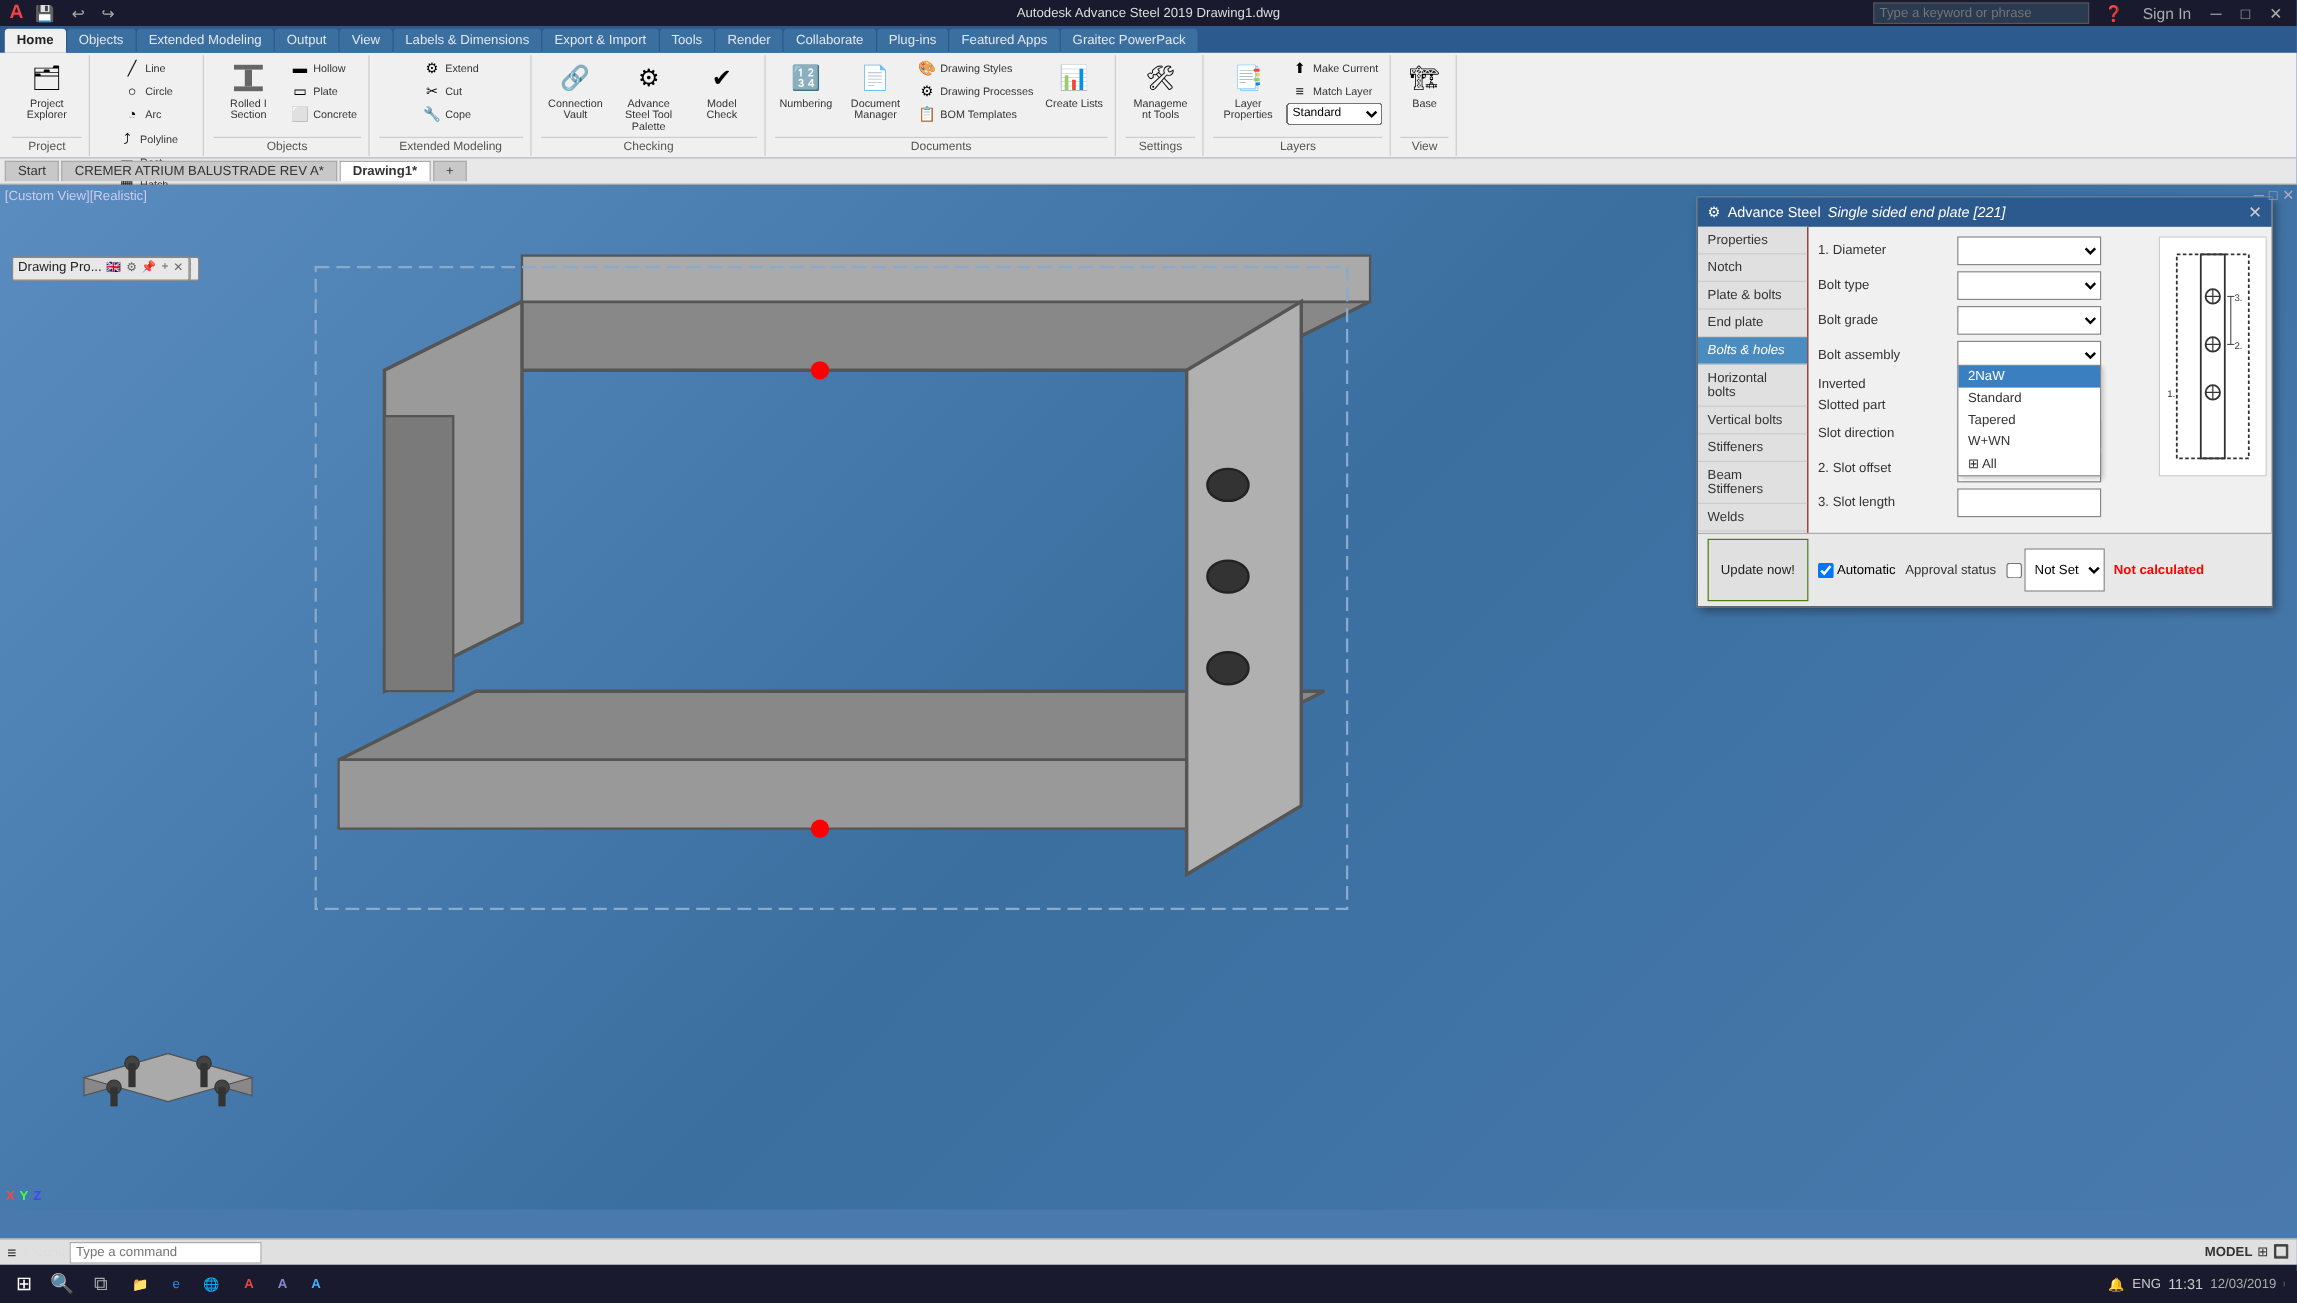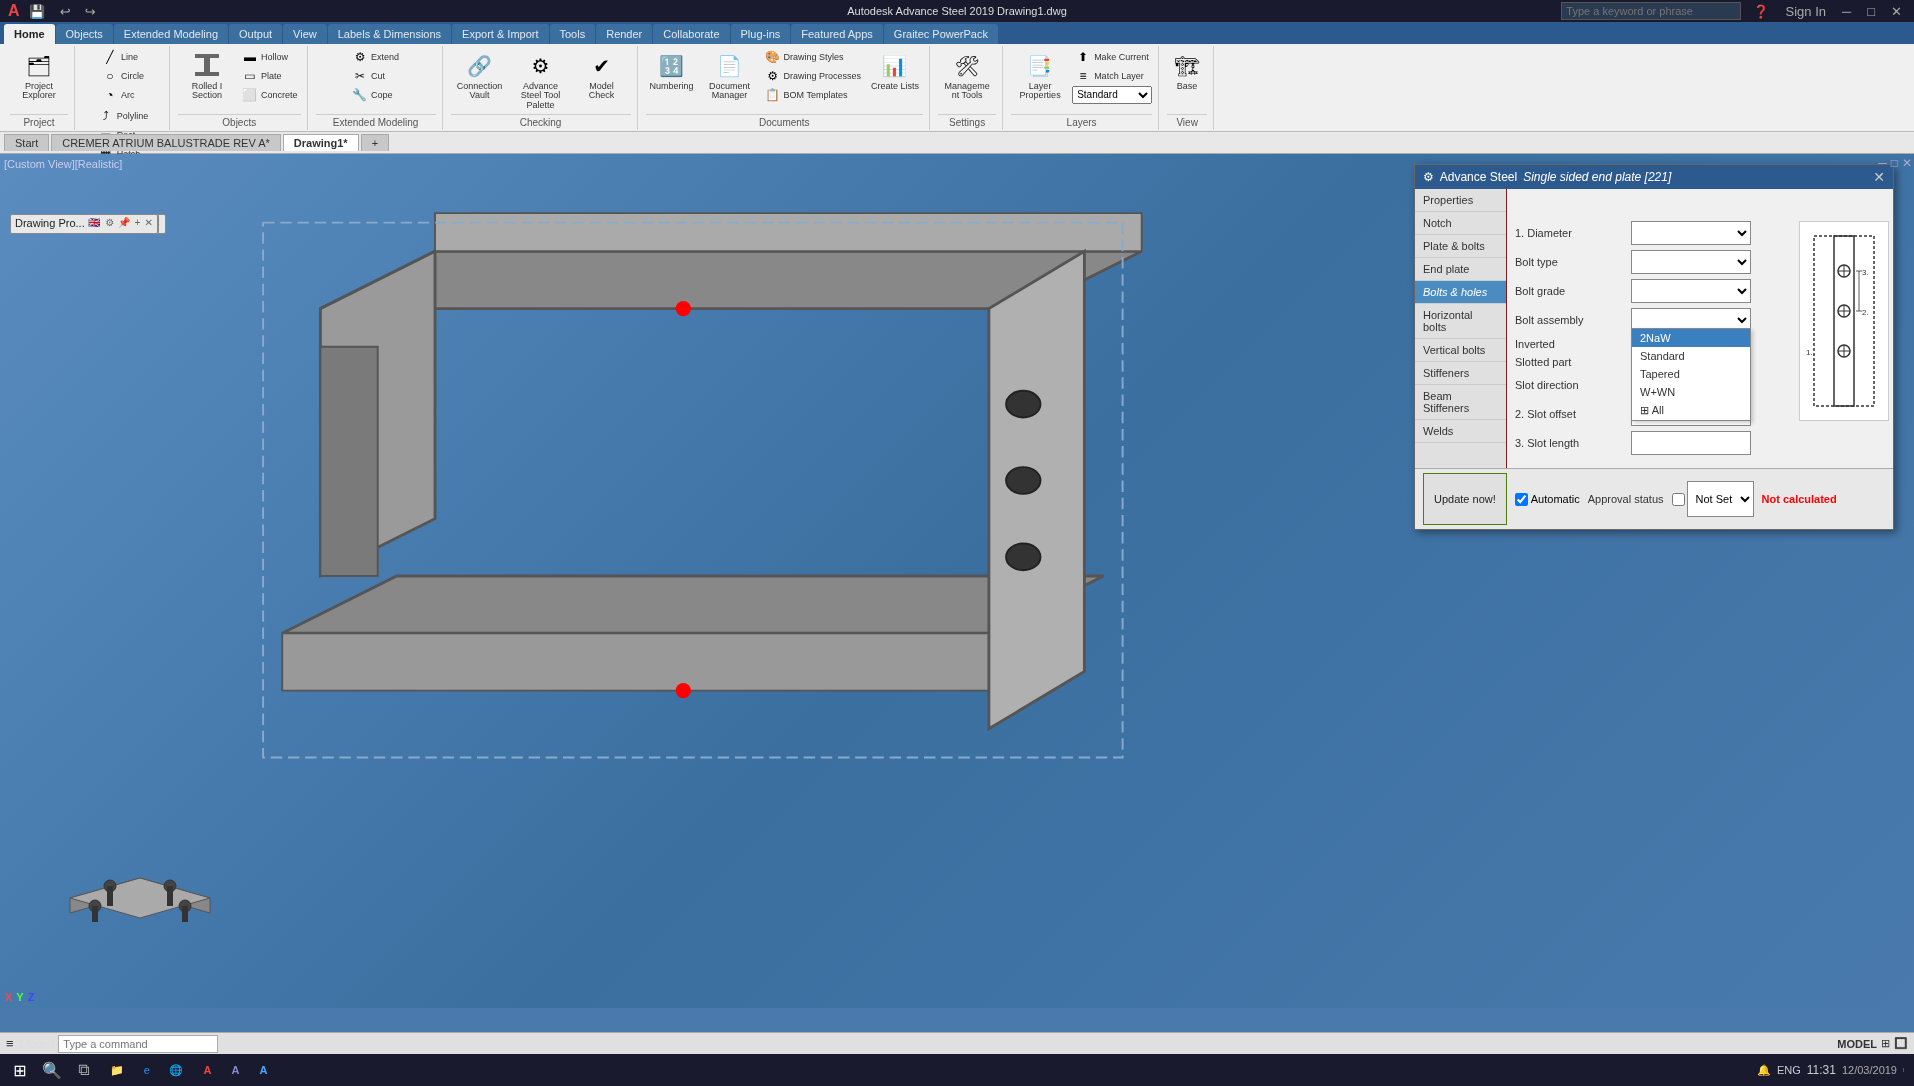--- a/index.html
+++ b/index.html
@@ -397,21 +397,20 @@
       gap: 4px;
     }
     .taskbar-btn { width: 28px; height: 28px; display: flex; align-items: center; justify-content: center; cursor: pointer; border-radius: 3px; font-size: 16px; }
     .taskbar-app { height: 28px; padding: 0 8px; display: flex; align-items: center; gap: 4px; cursor: pointer; border-radius: 3px; color: #ddd; font-size: 11px; }
     .taskbar-right { margin-left: auto; display: flex; align-items: center; gap: 6px; color: #ccc; font-size: 11px; }
 
     .dialog-content-area {
       flex: 1;
       min-height: 240px;
       position: relative;
-      margin-top: 24px;
     }
 
     .found-text { color: #ddd; font-size: 11px; }
 
     #coord-indicator {
       position: absolute;
       bottom: 5px;
       left: 5px;
       display: flex;
       gap: 4px;

